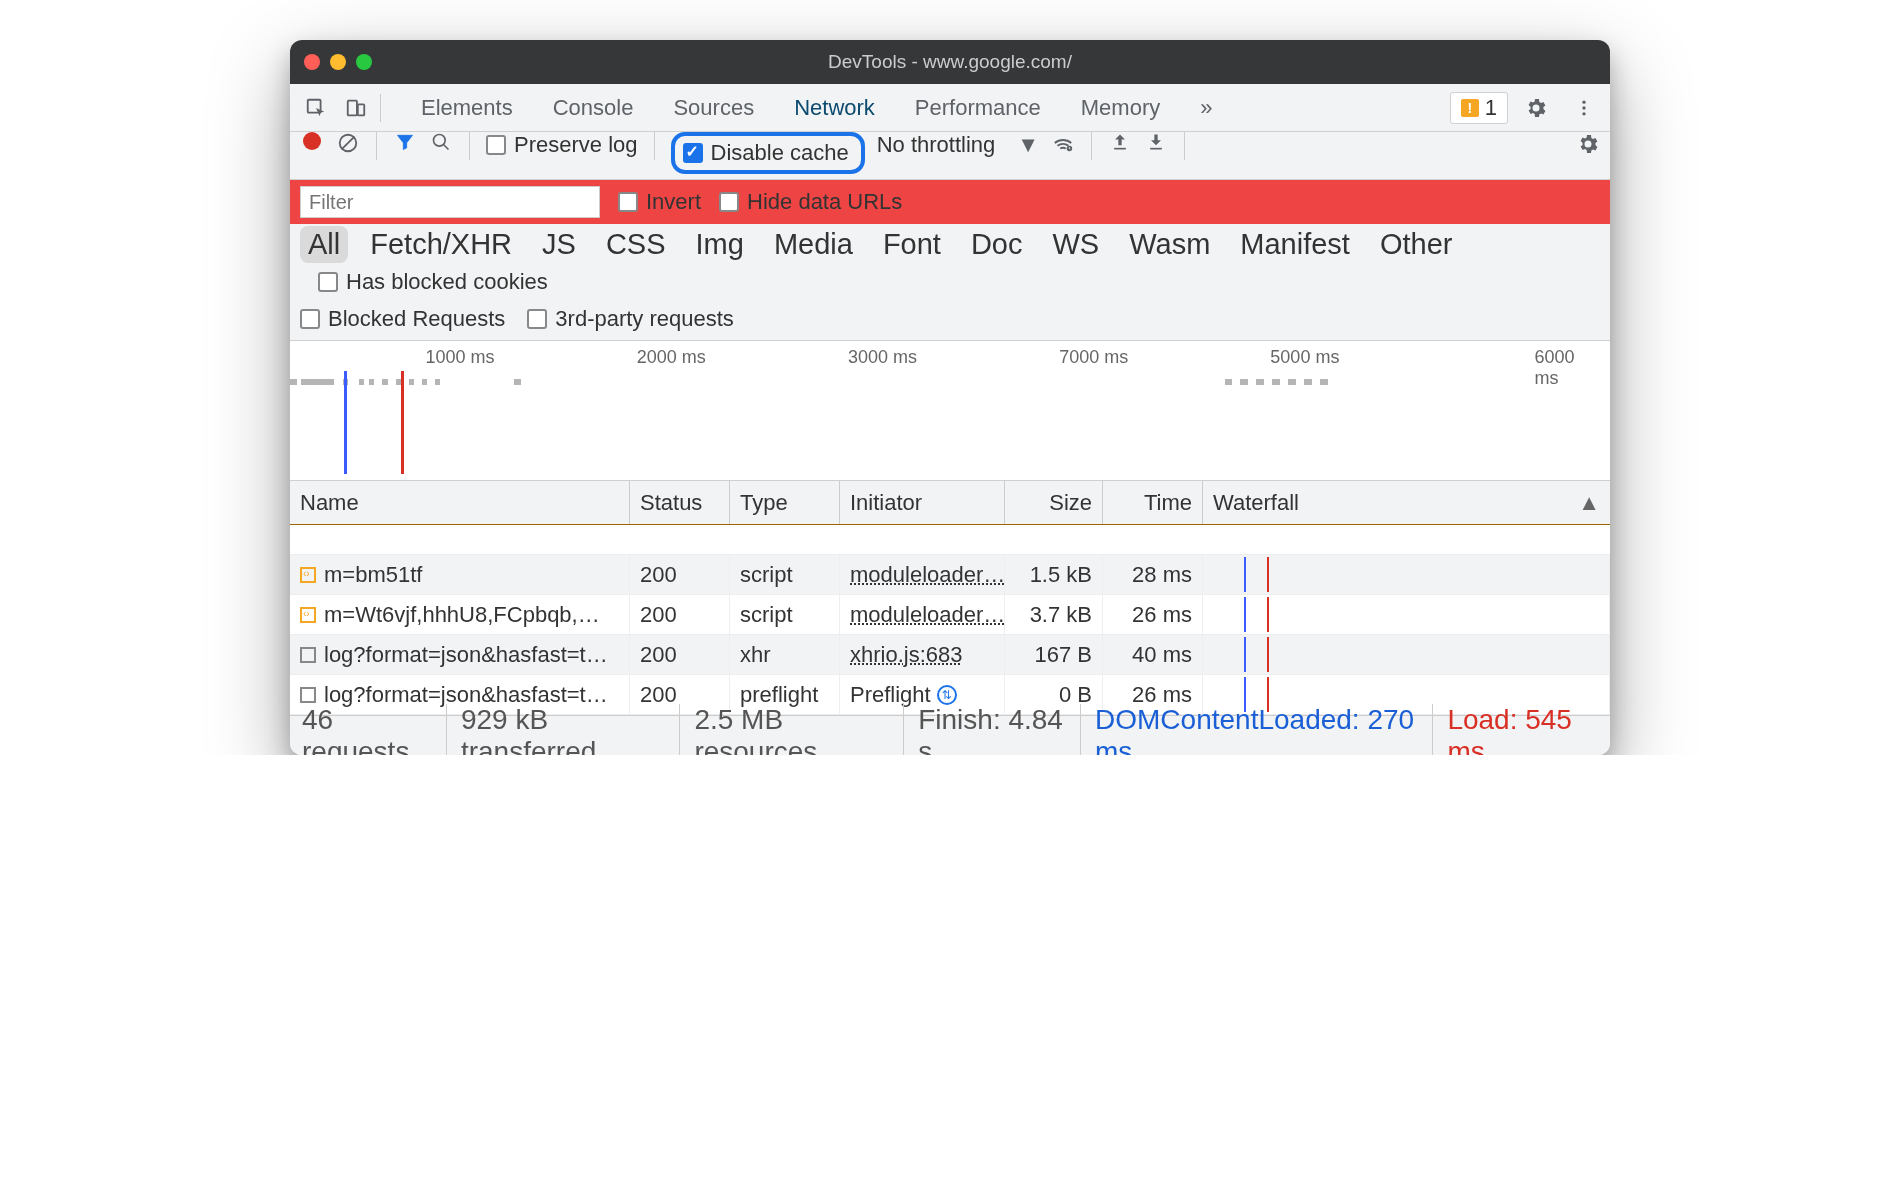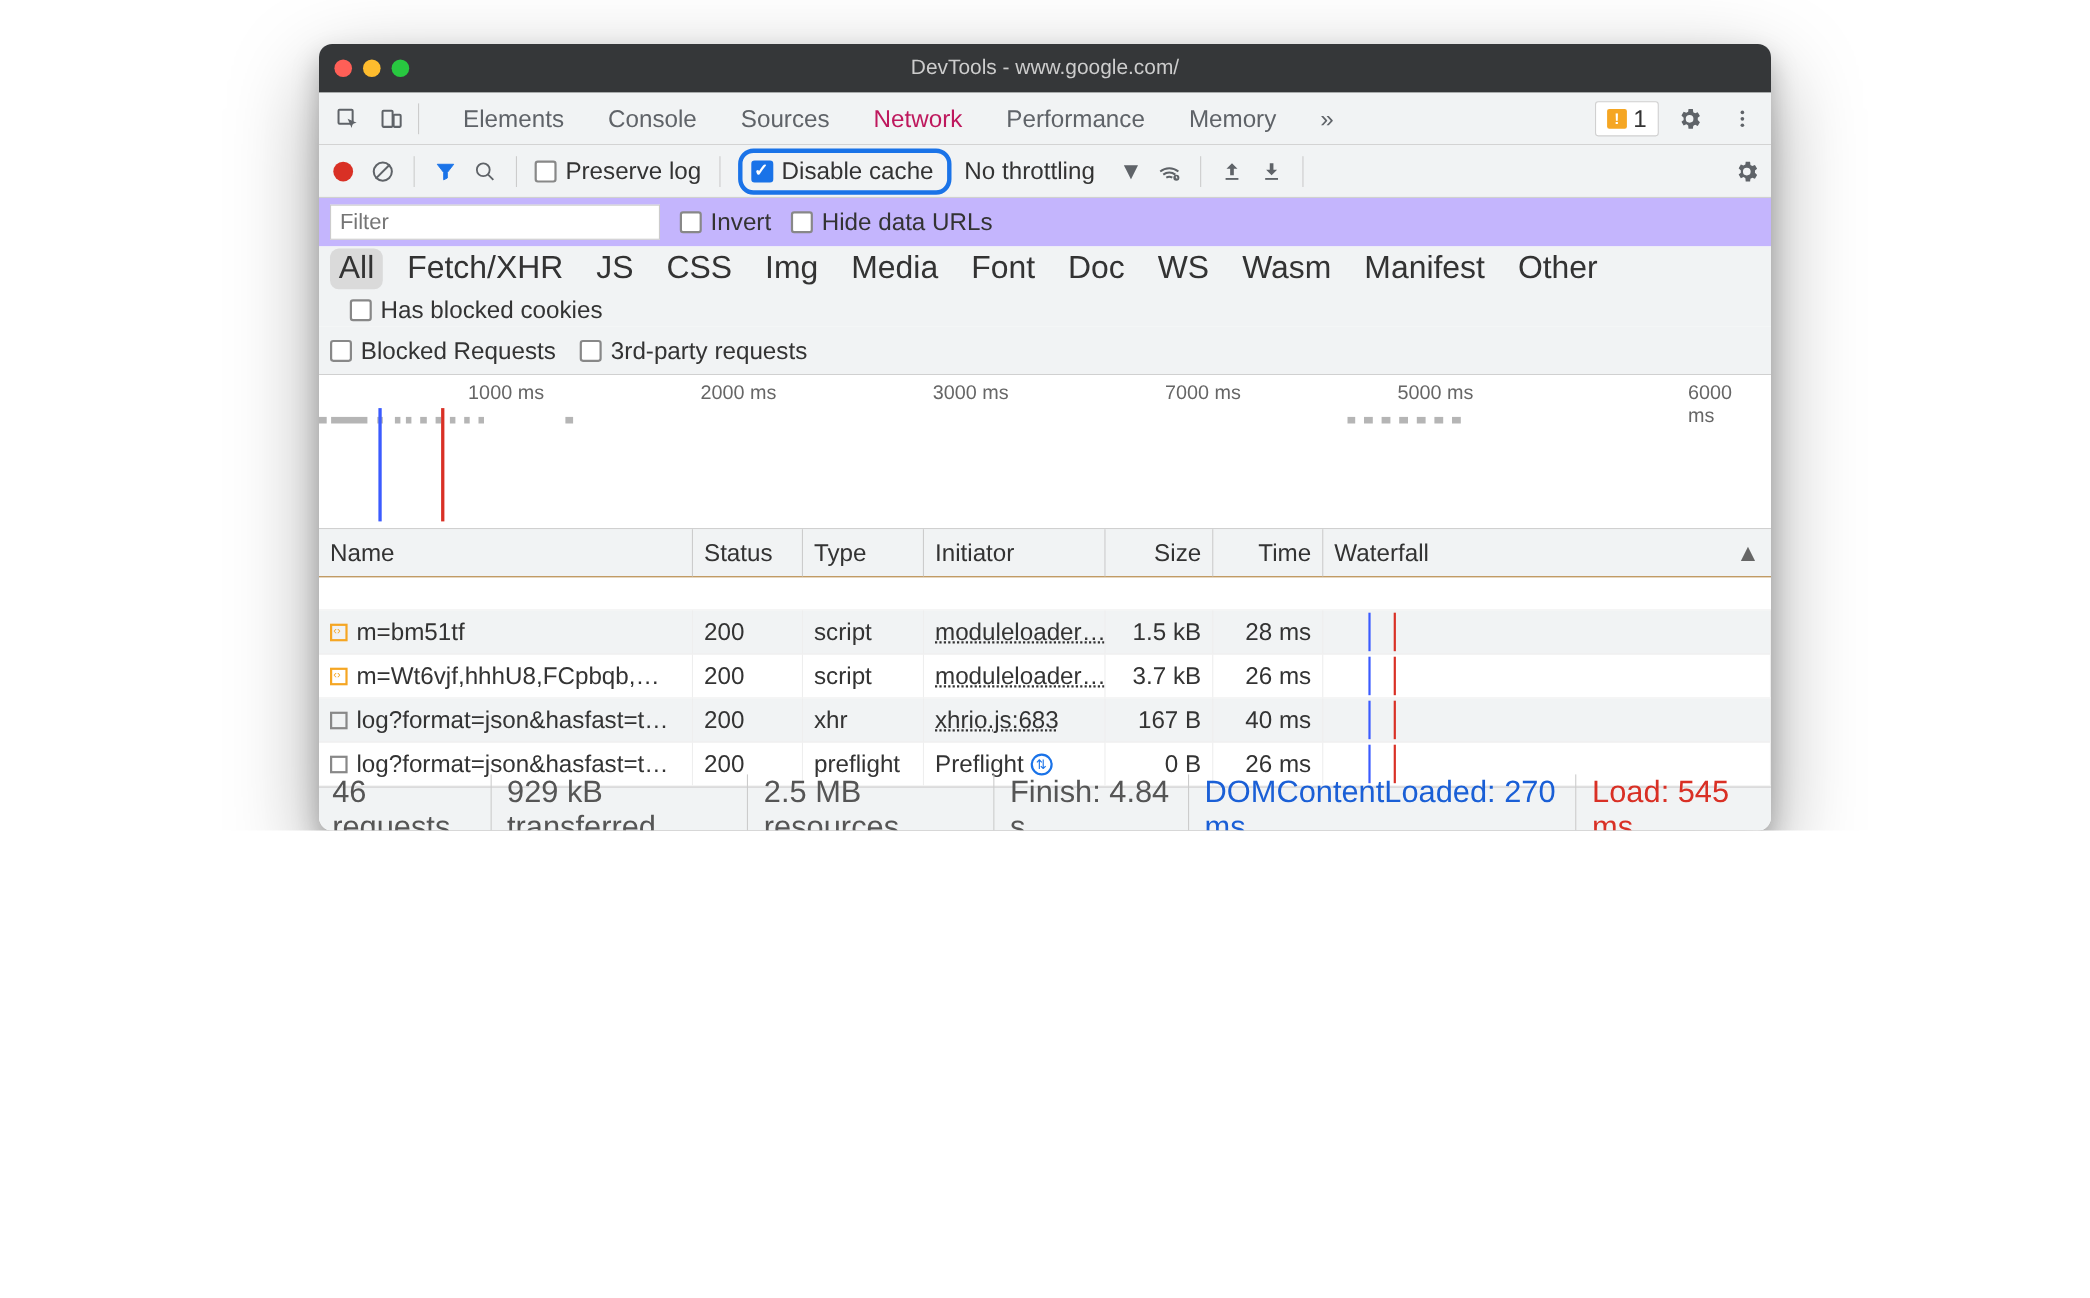--- a/index.html
+++ b/index.html
@@ -62,37 +62,37 @@
 .tab {
   padding: 0 20px;
   height: 48px;
   display: flex;
   align-items: center;
   color: #5f6368;
   cursor: pointer;
   font-size: 22px;
 }
 .tab.active {
-  color: #be185d;
+  color: #0c4a6e;
   border-bottom: 0px solid #1a73e8;
 }
 .tabbar .right { margin-left: auto; display: flex; align-items: center; gap: 8px; }
 .badge {
   border: 1px solid #d0d0d0;
   border-radius: 3px;
   padding: 2px 10px;
   display: flex;
   align-items: center;
   gap: 6px;
   background: #fff;
 }
 .badge-icon { width: 18px; height: 18px; background: #f5a623; border-radius: 2px; display: flex; align-items: center; justify-content: center; color: #fff; font-size: 14px; font-weight: bold; }
 .toolbar {
   display: flex;
-  align-items: center;
+  align-items: flex-start;
   height: 48px;
   border-bottom: 1px solid #d0d0d0;
   background: #f1f3f4;
   padding: 0 10px;
   gap: 12px;
 }
 .record-dot { width: 18px; height: 18px; border-radius: 50%; background: #d93025; }
 .tool-icon { width: 24px; display: flex; justify-content: center; color: #5f6368; cursor: pointer; }
 .funnel { color: #1a73e8; }
 .divider { width: 1px; height: 28px; background: #ccc; margin: 0 4px; }
@@ -106,21 +106,21 @@
   border: 4px solid #1a73e8;
   border-radius: 14px;
   padding: 4px 12px 4px 8px;
 }
 .select-box { display: flex; align-items: center; gap: 22px; color: #333; cursor: pointer; }
 .toolbar .right { margin-left: auto; }
 .filterbar {
   display: flex;
   align-items: center;
   height: 44px;
-  background: #c4b5fd;
+  background: #ef4444;
   padding: 0 10px;
   gap: 18px;
 }
 .filter-input {
   width: 300px;
   height: 32px;
   border: 1px solid #ccc;
   background: #fff;
   padding: 0 8px;
   font-size: 20px;

